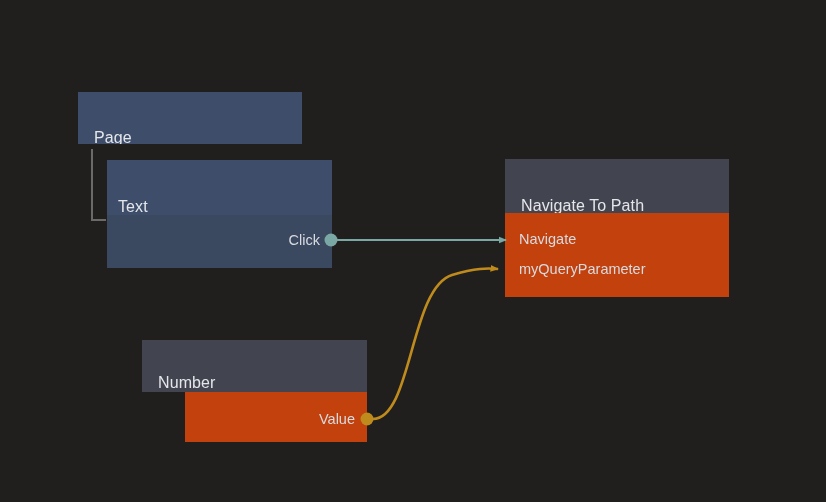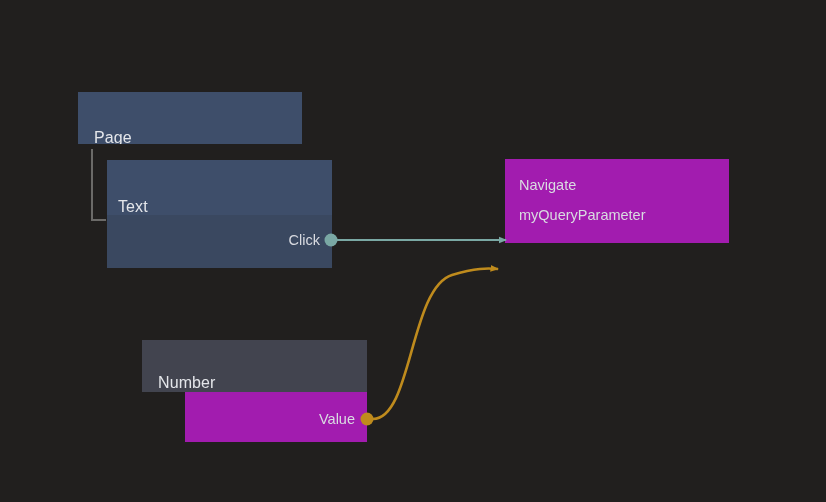--- a/index.html
+++ b/index.html
@@ -42,21 +42,21 @@
     box-sizing: border-box;
     position: relative;
   }
 
   
   .node.blue .node-header { background: #3e4e6a; }
   .node.blue .node-body   { background: #3a4860; }
 
   
   .node.gray .node-header { background: #42444f; }
-  .node.gray .node-body   { background: #a21caf; }
+  .node.gray .node-body   { background: #c2410c; }
 
   
   .port-row {
     position: absolute;
     display: flex;
     align-items: center;
     height: 20px;
     font-size: 14.5px;
     color: #d9dbe1;
     white-space: nowrap;
@@ -109,20 +109,23 @@
       <span class="node-title">Text</span>
     </div>
     <div class="node-body" style="height: 53px;">
       <div class="port-row out" id="port-text-click" style="top: 15px;">
         <span>Click</span>
       </div>
     </div>
   </div>
 
   <div class="node gray" id="node-navigate" style="left: 505px; top: 159px; width: 224px; height: 138px;">
+    <div class="node-header" style="height: 54px;">
+      <span class="node-title">Navigate To Path</span>
+    </div>
     <div class="node-body" style="height: 84px;">
       <div class="port-row in" id="port-nav-navigate" style="top: 16px;">
         <span>Navigate</span>
       </div>
       <div class="port-row in" id="port-nav-query" style="top: 46px;">
         <span>myQueryParameter</span>
       </div>
     </div>
   </div>
 

